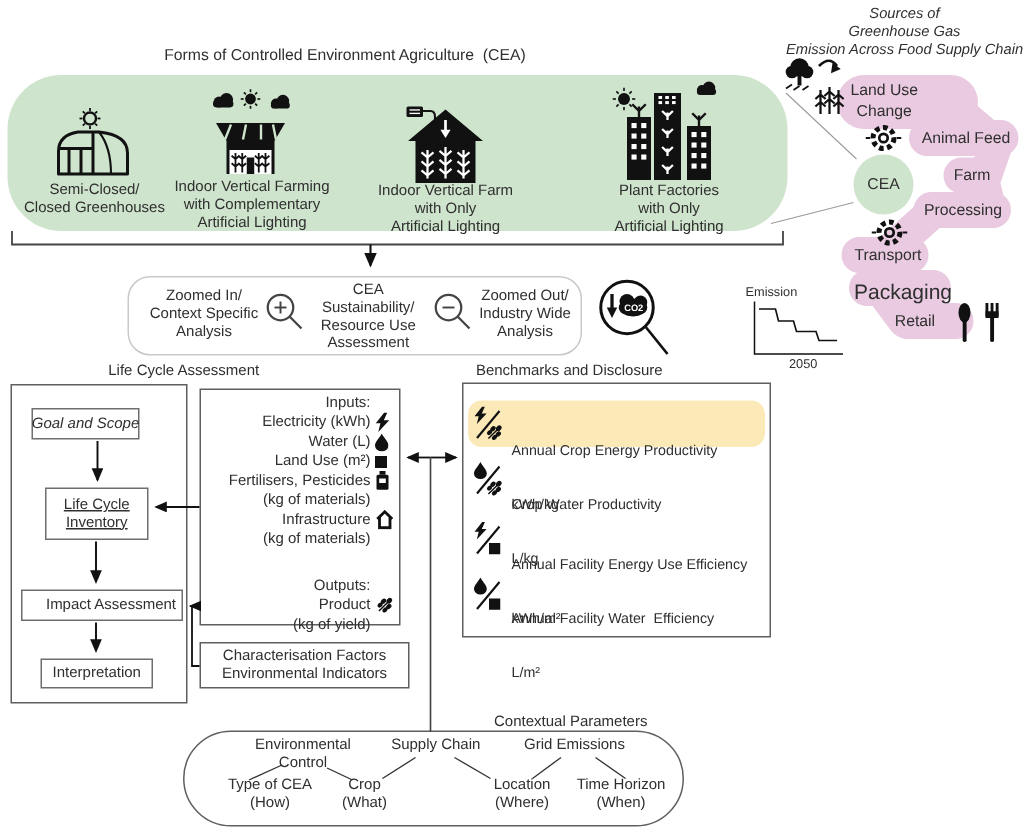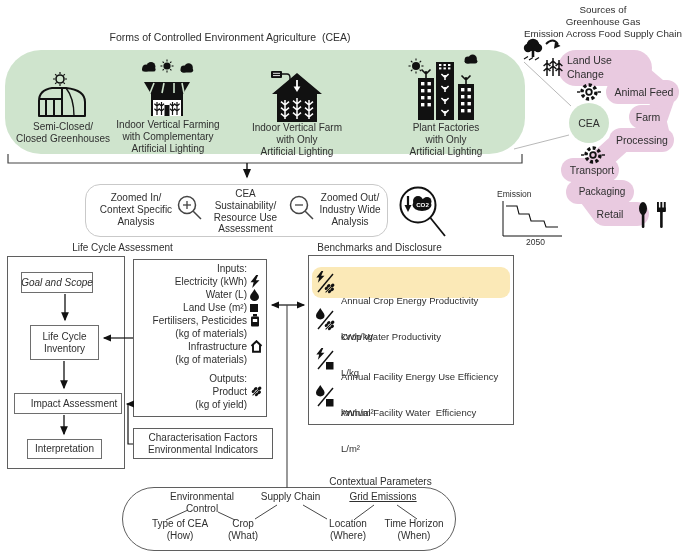--- a/index.html
+++ b/index.html
@@ -1,20 +1,20 @@
 <!DOCTYPE html>
 <html><head>
 <meta charset="utf-8">
 <style>
   html,body{margin:0;padding:0;background:#fff;}
   #canvas{position:relative;width:685px;height:553px;background:#fff;overflow:hidden;
           font-family:"Liberation Sans","DejaVu Sans",sans-serif;color:#2f2f2f;}
   .abs{position:absolute;}
   .lbl{position:absolute;white-space:pre;text-align:center;line-height:1.2;font-size:10px;color:#2f2f2f;}
-  .lbl.left{text-align:left;}
+  .lbl.left{text-align:center;}
   .box{position:absolute;background:#fff;border:1px solid #5f5f5f;box-sizing:border-box;}
   .flowbox{position:absolute;background:#fff;border:1px solid #6e6e6e;box-sizing:border-box;
            display:flex;align-items:center;justify-content:center;text-align:center;
            font-size:10px;line-height:1.15;white-space:pre;}
   .greenbox{position:absolute;left:5px;top:50px;width:520px;height:104px;border-radius:36px;background:#cfe4cd;}
   .roundbar{position:absolute;left:85px;top:184px;width:303px;height:53px;border:1px solid #c9c9c9;
             border-radius:15px;background:#fff;box-sizing:border-box;}
   .ceacircle{position:absolute;left:569px;top:103px;width:40px;height:40px;border-radius:50%;background:#cfe4cd;
              display:flex;align-items:center;justify-content:center;font-size:10.5px;}
   .stadium{position:absolute;left:122px;top:487px;width:334px;height:64px;border:1px solid #5f5f5f;
@@ -288,21 +288,21 @@
     <line x1="11" y1="12" x2="11" y2="23" stroke="#111" stroke-width="2.2"></line>
     <path d="M7.5 21 L14.5 21 L11 28 Z" fill="#111"></path>
     <g fill="#111">
       <circle cx="21" cy="17" r="5"></circle>
         <circle cx="30" cy="17.5" r="4.5"></circle>
         <ellipse cx="25" cy="21" rx="9.5" ry="6"></ellipse>
     </g>
     <text x="25.5" y="23.4" font-size="6.2" font-weight="bold" fill="#fff" text-anchor="middle" font-family="Liberation Sans, DejaVu Sans, sans-serif">CO2</text>
   </svg>
 
-  <div class="lbl" style="left:523px;top:4px;width:160px;font-size:9.8px;">Sources of
+  <div class="lbl" style="left:523px;top:4px;width:160px;font-size:9.8px;font-style:italic;">Sources of
 Greenhouse Gas
 Emission Across Food Supply Chain</div>
 
   <svg class="abs" style="left:522px;top:36px;" width="46" height="44" viewBox="0 0 46 44">
     <g fill="#111">
       <circle cx="11" cy="9" r="6.2"></circle>
         <circle cx="6" cy="12" r="4.2"></circle>
         <circle cx="16" cy="12" r="4.2"></circle>
       <rect x="9.7" y="13" width="2.6" height="8"></rect>
     </g>
@@ -317,21 +317,21 @@
       <path d="M37 24 v16 M37 27 l-3.4 3 M37 27 l3.4 3 M37 32 l-3.4 3 M37 32 l3.4 3"></path>
     </g>
   </svg>
 
   <div class="lbl left" style="left:567px;top:54px;font-size:10.5px;line-height:1.3;">Land Use
 Change</div>
   <div class="lbl" style="left:604px;top:86px;width:80px;font-size:10.5px;">Animal Feed</div>
   <div class="lbl" style="left:624px;top:111px;width:48px;font-size:10.5px;">Farm</div>
   <div class="lbl" style="left:602px;top:134px;width:80px;font-size:10.5px;">Processing</div>
   <div class="lbl" style="left:554px;top:164px;width:76px;font-size:10.5px;">Transport</div>
-  <div class="lbl" style="left:562px;top:186px;width:80px;font-size:10px;">Packaging</div>
+  <div class="lbl" style="left:562px;top:186px;width:80px;font-size:14px;">Packaging</div>
   <div class="lbl" style="left:584px;top:208px;width:52px;font-size:10.5px;">Retail</div>
 
   <svg class="abs" style="left:577px;top:80px;" width="24" height="24" viewBox="0 0 24 24">
     <circle cx="12" cy="12" r="7" fill="none" stroke="#111" stroke-width="3.4" stroke-dasharray="3.1 2.3"></circle>
     <circle cx="12" cy="12" r="2.8" fill="none" stroke="#111" stroke-width="1.8"></circle>
     <line x1="0" y1="12" x2="3" y2="12" stroke="#111" stroke-width="1.4"></line>
     <line x1="21" y1="12" x2="24" y2="12" stroke="#111" stroke-width="1.4"></line>
   </svg>
   <div class="ceacircle" style="z-index:2;">CEA</div>
   <svg class="abs" style="left:581px;top:143px;" width="24" height="24" viewBox="0 0 24 24">
@@ -352,21 +352,21 @@
       <rect x="23.1" y="9" width="2.6" height="17" rx="1.2"></rect>
     </g>
   </svg>
 
   <div class="lbl left" style="left:497px;top:189px;font-size:8.5px;">Emission</div>
   <div class="lbl left" style="left:526px;top:237px;font-size:8.5px;">2050</div>
 
   <div class="lbl" style="left:50px;top:242px;width:145px;">Life Cycle Assessment</div>
 
   <div class="flowbox" style="left:21px;top:272px;width:72px;height:21px;font-style:italic;">Goal and Scope</div>
-  <div class="flowbox" style="left:30px;top:325px;width:69px;height:35px;">Life Cycle
+  <div class="flowbox" style="left:30px;top:325px;width:69px;height:35px;text-decoration:underline;">Life Cycle
 Inventory</div>
   <div class="flowbox" style="left:14px;top:393px;width:108px;height:21px;padding-left:12px;">Impact Assessment</div>
   <div class="flowbox" style="left:27px;top:439px;width:75px;height:20px;">Interpretation</div>
 
   <div class="inv">
     <div class="invrow">
         <span class="txt">Inputs:</span>
         <span class="islot"></span>
       </div>
     <div class="invrow">
@@ -412,21 +412,21 @@
         <span class="islot">
           <svg width="13" height="13" viewBox="0 0 13 13">
             <path d="M1.5 6 L6.5 1.2 L11.5 6 M3 5 V11.8 H10 V5" fill="none" stroke="#111" stroke-width="1.9"></path>
           </svg>
         </span>
       </div>
     <div class="invrow">
         <span class="txt">(kg of materials)</span>
         <span class="islot"></span>
       </div>
-    <div class="invrow" style="margin-top:6px;">
+    <div class="invrow" style="margin-top:18px;">
         <span class="txt">Outputs:</span>
         <span class="islot"></span>
       </div>
     <div class="invrow">
         <span class="txt">Product</span>
         <span class="islot">
           <svg width="13" height="13" viewBox="0 0 13 13">
             <g transform="rotate(45 6.5 6.5)" fill="#111">
               <rect x="6" y="1" width="1" height="11"></rect>
               <ellipse cx="6.5" cy="2.2" rx="1.6" ry="2.1"></ellipse>
@@ -506,21 +506,21 @@
     <div>Annual Facility Water  Efficiency</div>
     <div>L/m²</div>
   </div>
   <div class="bm" style="left:341px;top:403px;">...</div>
 
   <div class="lbl" style="left:308px;top:476px;width:145px;">Contextual Parameters</div>
 
   <div class="lbl" style="left:150px;top:491px;width:104px;z-index:4;">Environmental
 Control</div>
   <div class="lbl" style="left:248px;top:491px;width:85px;z-index:4;">Supply Chain</div>
-  <div class="lbl" style="left:337px;top:491px;width:92px;z-index:4;text-decoration:underline;">Grid Emissions</div>
+  <div class="lbl" style="left:337px;top:491px;width:92px;z-index:4;">Grid Emissions</div>
 
   <div class="lbl" style="left:138px;top:518px;width:84px;z-index:4;">Type of CEA
 (How)</div>
   <div class="lbl" style="left:203px;top:518px;width:80px;z-index:4;">Crop
 (What)</div>
   <div class="lbl" style="left:308px;top:518px;width:80px;z-index:4;">Location
 (Where)</div>
   <div class="lbl" style="left:372px;top:518px;width:84px;z-index:4;">Time Horizon
 (When)</div>
 

